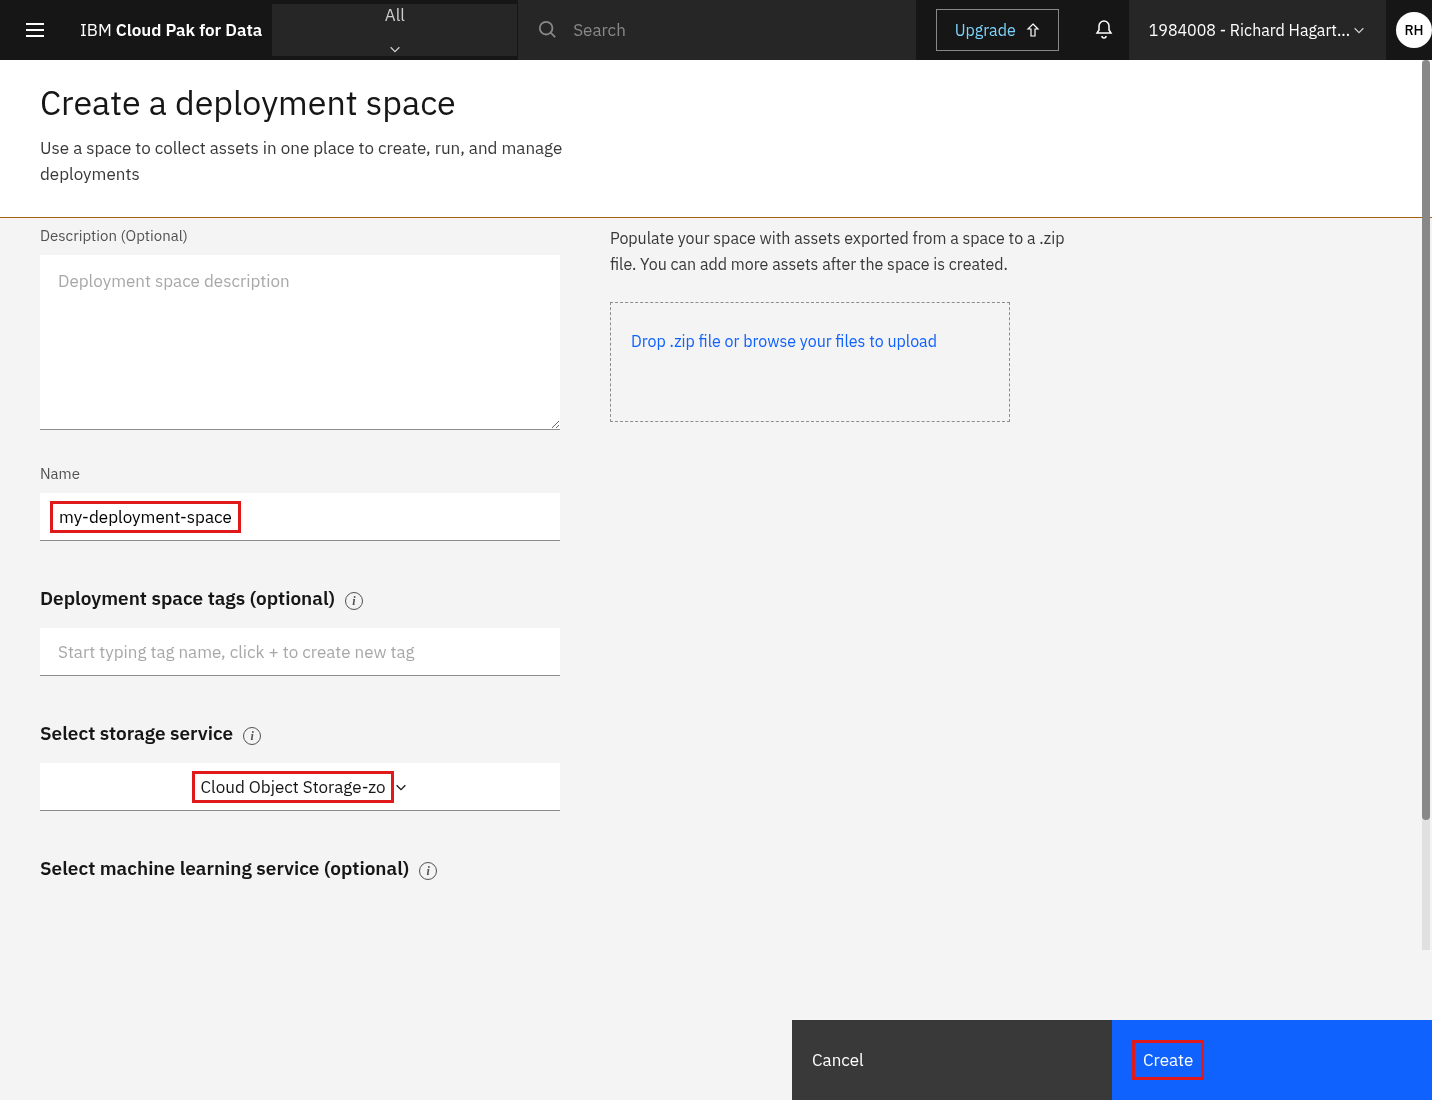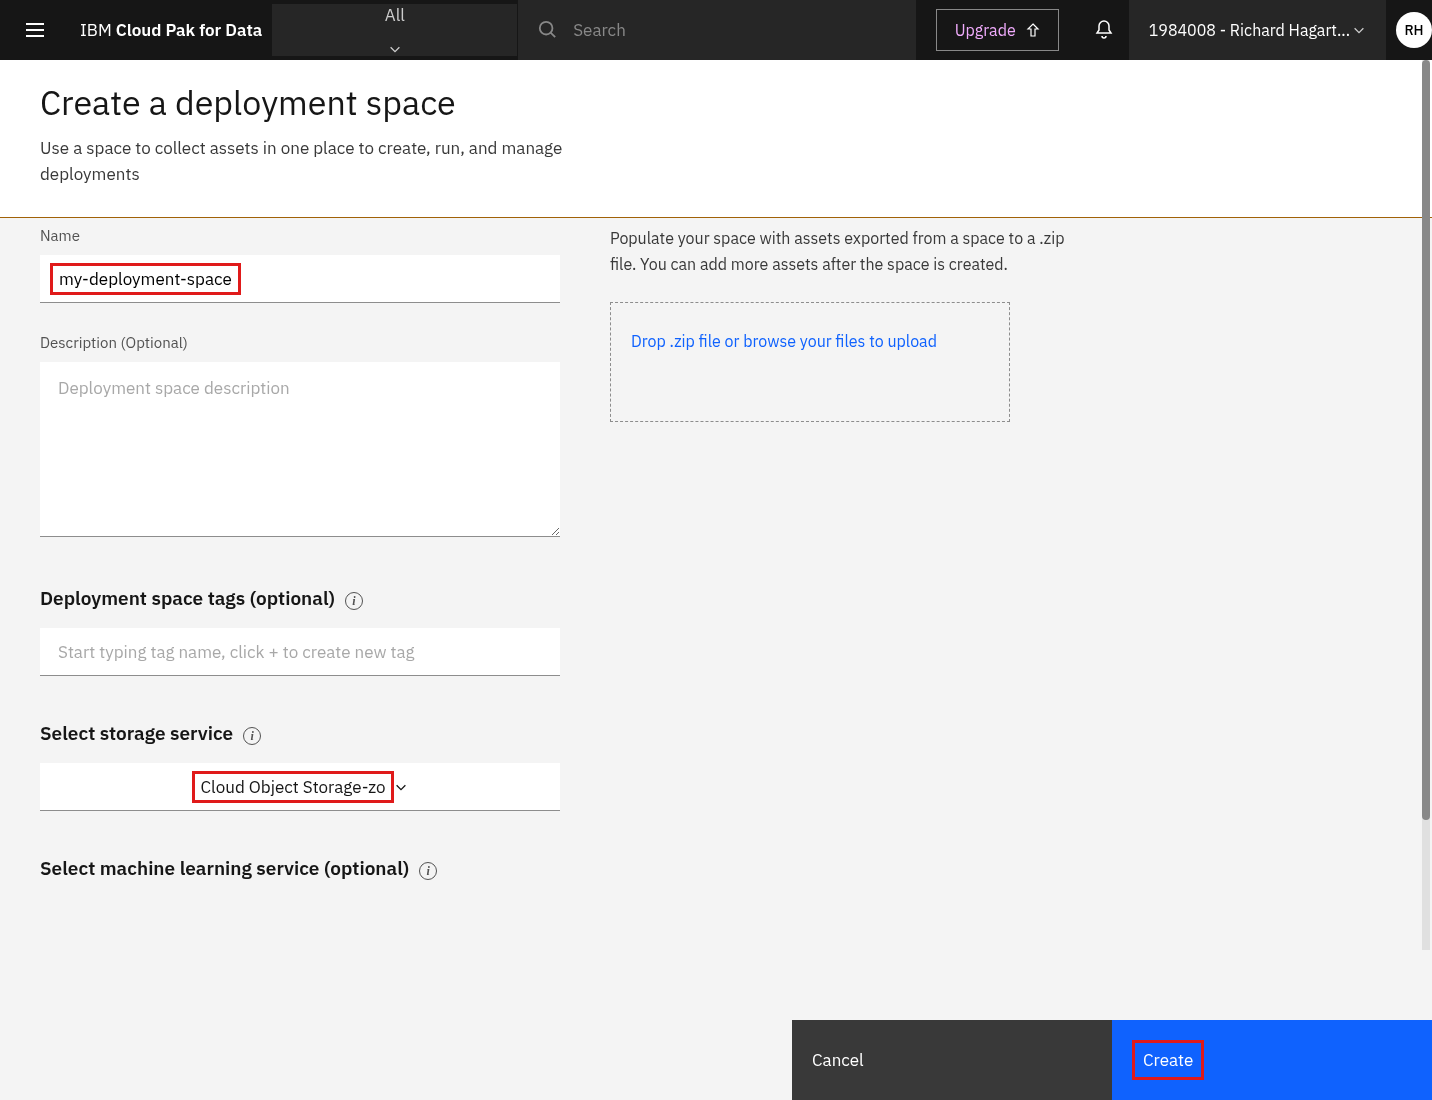--- a/index.html
+++ b/index.html
@@ -9,21 +9,21 @@
     .top-header { background: #161616; height: 60px; display: flex; align-items: center; color: #fff; font-size: 17px; }
     .hamburger { width: 70px; display: flex; justify-content: center; align-items: center; cursor: pointer; }
     .brand { padding: 0 10px; white-space: nowrap; }
     .brand-light { font-weight: 400; }
     .brand-bold { font-weight: 600; }
     .scope-select { background: #262626; height: 52px; width: 245px; display: flex; align-items: center; padding: 0 22px; justify-content: space-between; color: #ccc; cursor: pointer; flex-direction: column; }
     .search-area { background: #262626; height: 60px; flex: 1; display: flex; align-items: center; padding: 0 20px; color: #888; margin-left: 1px; }
     .search-area input { background: transparent; border: none; color: #ccc; font-size: 17px; margin-left: 15px; outline: none; width: 100%; }
     .search-area input::placeholder { color: #888; }
     .header-right { display: flex; align-items: center; height: 60px; }
-    .upgrade-btn { border: 1px solid #888; padding: 10px 18px; margin: 0 20px; display: flex; align-items: center; gap: 10px; cursor: pointer; color: #f0abfc; font-size: 16px; }
+    .upgrade-btn { border: 1px solid #888; padding: 10px 18px; margin: 0 20px; display: flex; align-items: center; gap: 10px; cursor: pointer; color: #7dd3fc; font-size: 16px; }
     .notif { width: 50px; display: flex; justify-content: center; cursor: pointer; }
     .account-area { background: #262626; height: 60px; display: flex; align-items: center; padding: 0 20px; gap: 2px; cursor: pointer; color: #fff; font-size: 16px; white-space: nowrap; max-width: 310px; }
     .avatar { background: #fff; color: #000; width: 36px; height: 36px; border-radius: 50%; display: flex; align-items: center; justify-content: center; font-size: 14px; font-weight: 500; margin-left: 10px; }
     
     
     .title-section { background: #fff; padding: 20px 40px 30px 40px; border-bottom: 1px solid #a16207; }
     .page-title { font-size: 34px; font-weight: 400; color: #161616; margin-bottom: 12px; }
     .page-subtitle { font-size: 17px; color: #393939; max-width: 560px; line-height: 1.5; }
     
     
@@ -110,29 +110,29 @@
 </div>
 
 <div class="title-section">
   <h1 class="page-title">Create a deployment space</h1>
   <p class="page-subtitle">Use a space to collect assets in one place to create, run, and manage deployments</p>
 </div>
 
 <div class="form-body">
   <div class="form-left">
     <div class="form-group">
+      <label class="label-small">Description (Optional)</label>
+      <textarea class="textarea-input" placeholder="Deployment space description" style=""></textarea>
+    </div>
+
+    <div class="form-group">
       <label class="label-small">Name</label>
       <div style="position:relative;height:48px;background:#fff;border-bottom:1px solid #8d8d8d;display:flex;align-items:center;padding:0 10px;">
         <span class="highlight-red" style="font-size:17px;">my-deployment-space</span>
       </div>
-    </div>
-
-    <div class="form-group">
-      <label class="label-small">Description (Optional)</label>
-      <textarea class="textarea-input" placeholder="Deployment space description" style=""></textarea>
     </div>
 
     <div class="form-group" style="margin-top:45px;">
       <div class="label-bold">
         <span>Deployment space tags (optional)</span>
         <span class="info-icon">i</span>
       </div>
       <div class="tags-input">
         <span>Start typing tag name, click + to create new tag</span>
       </div>

